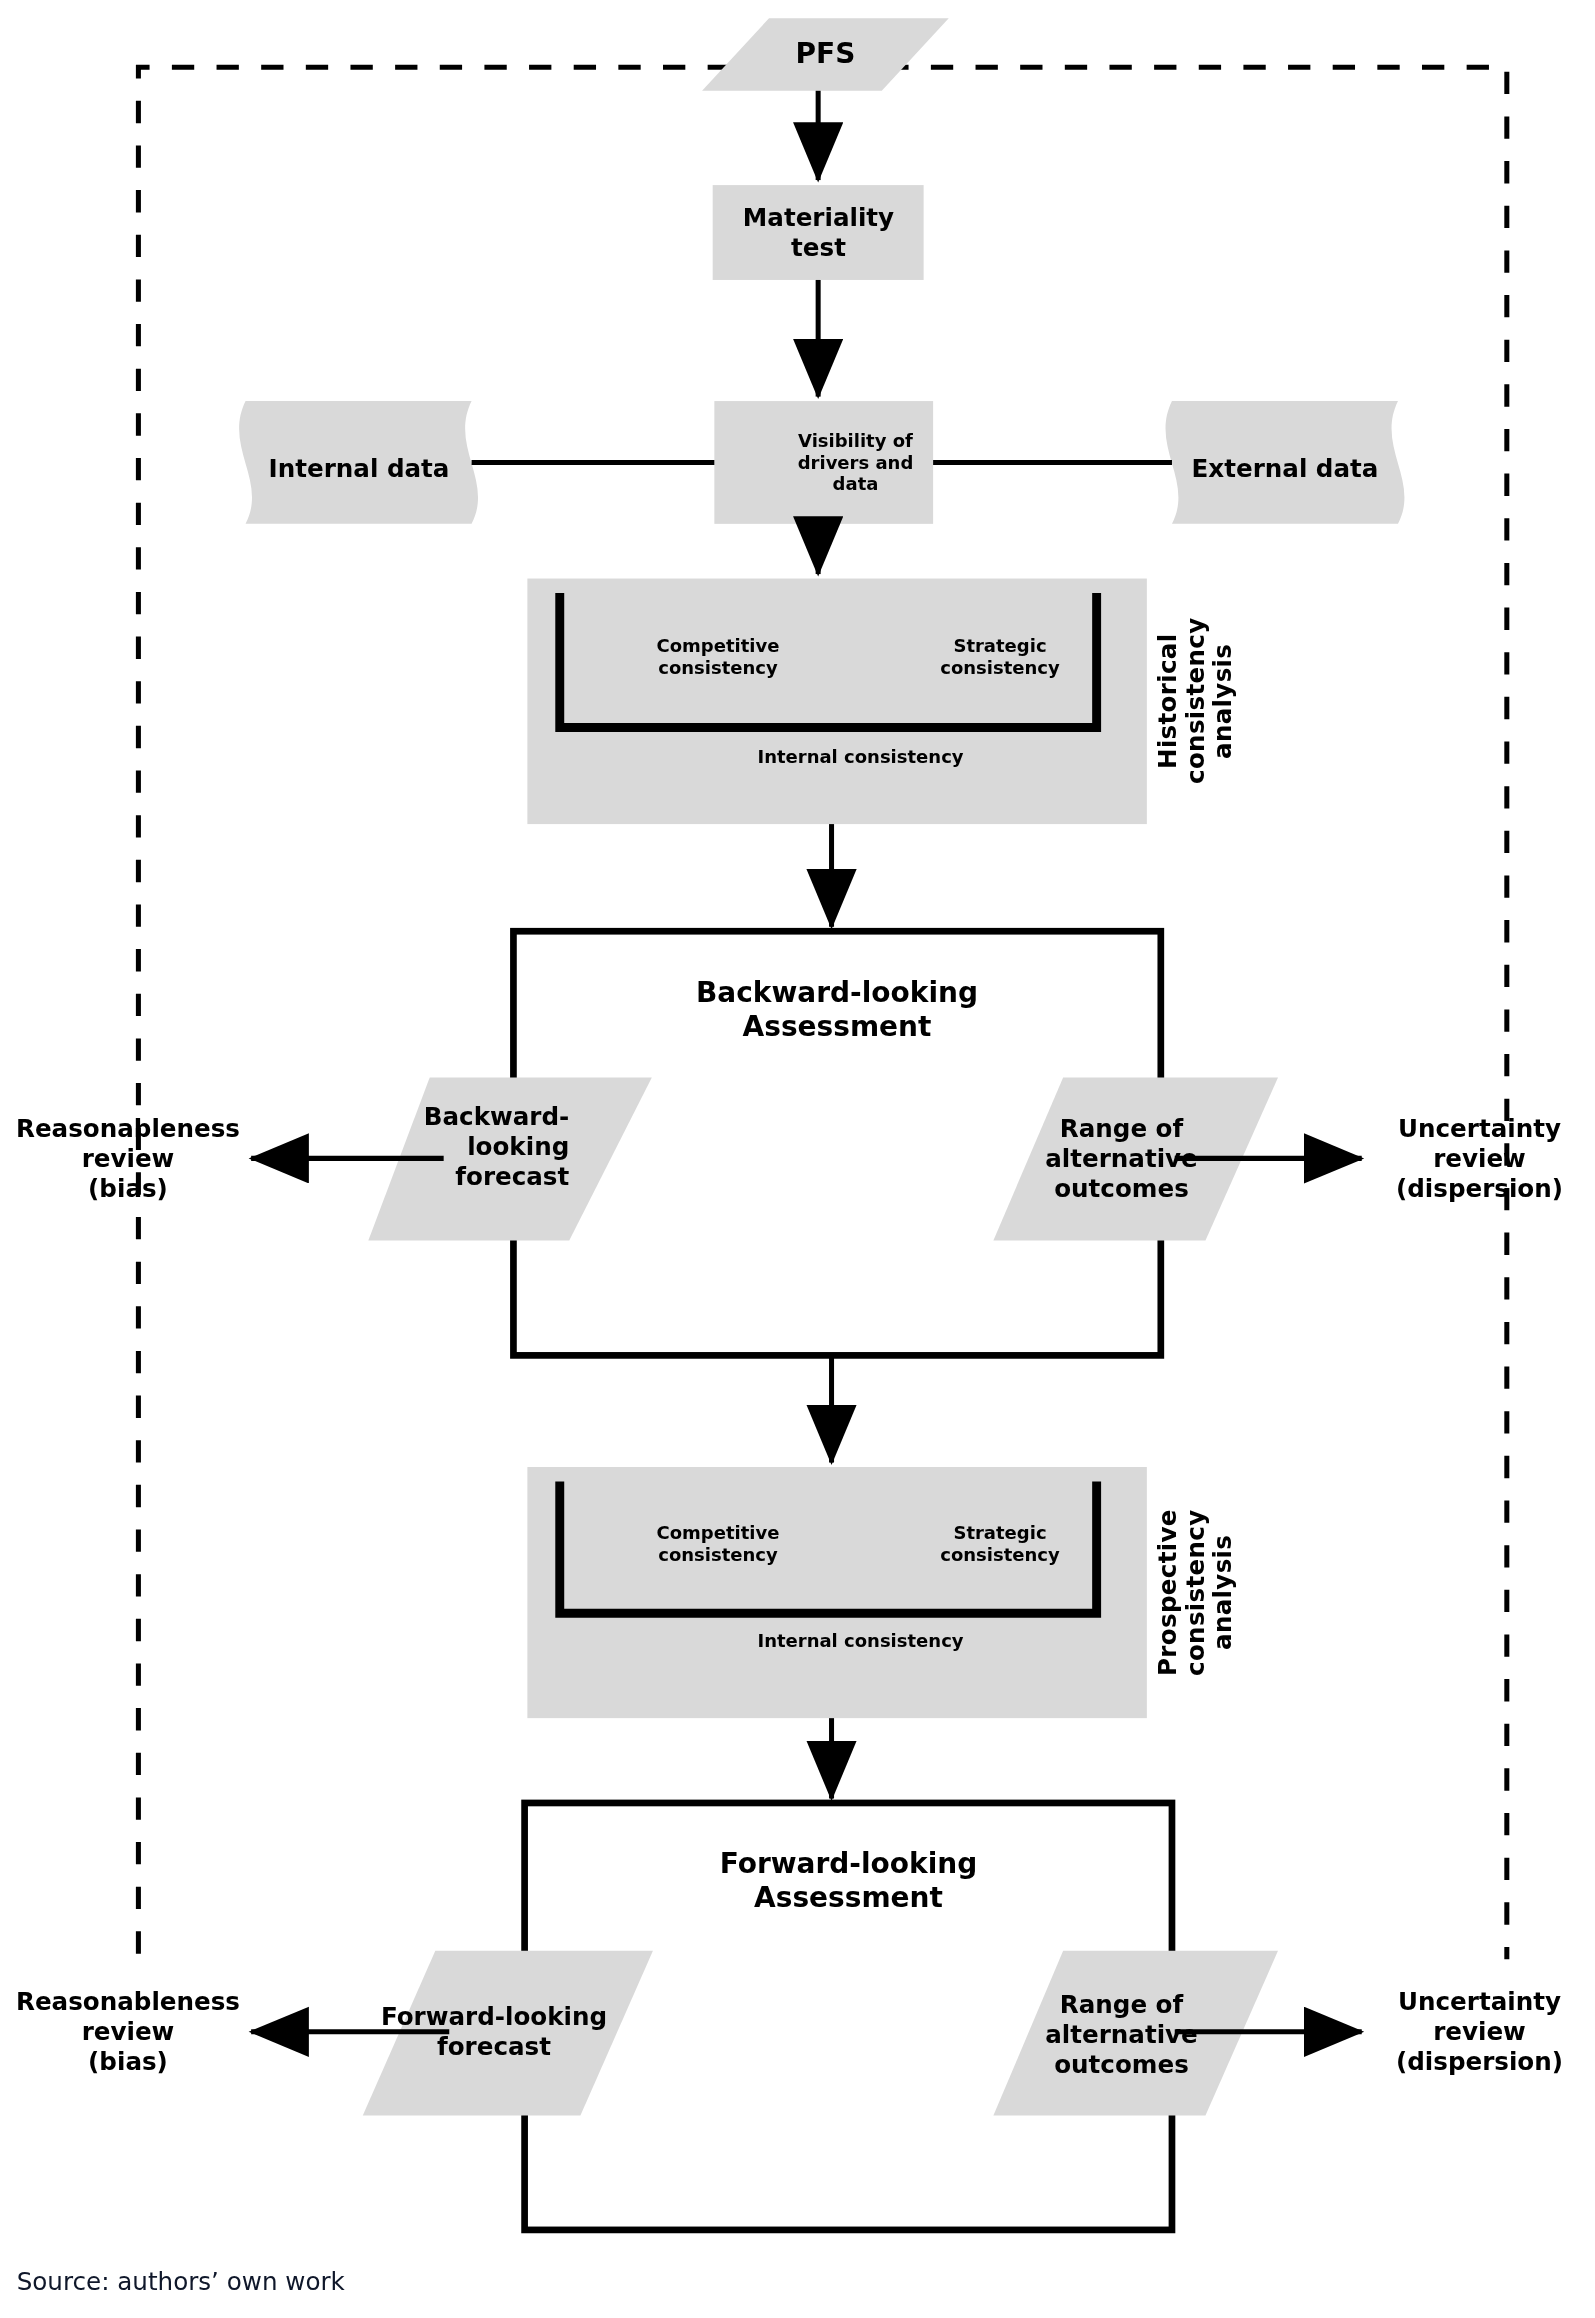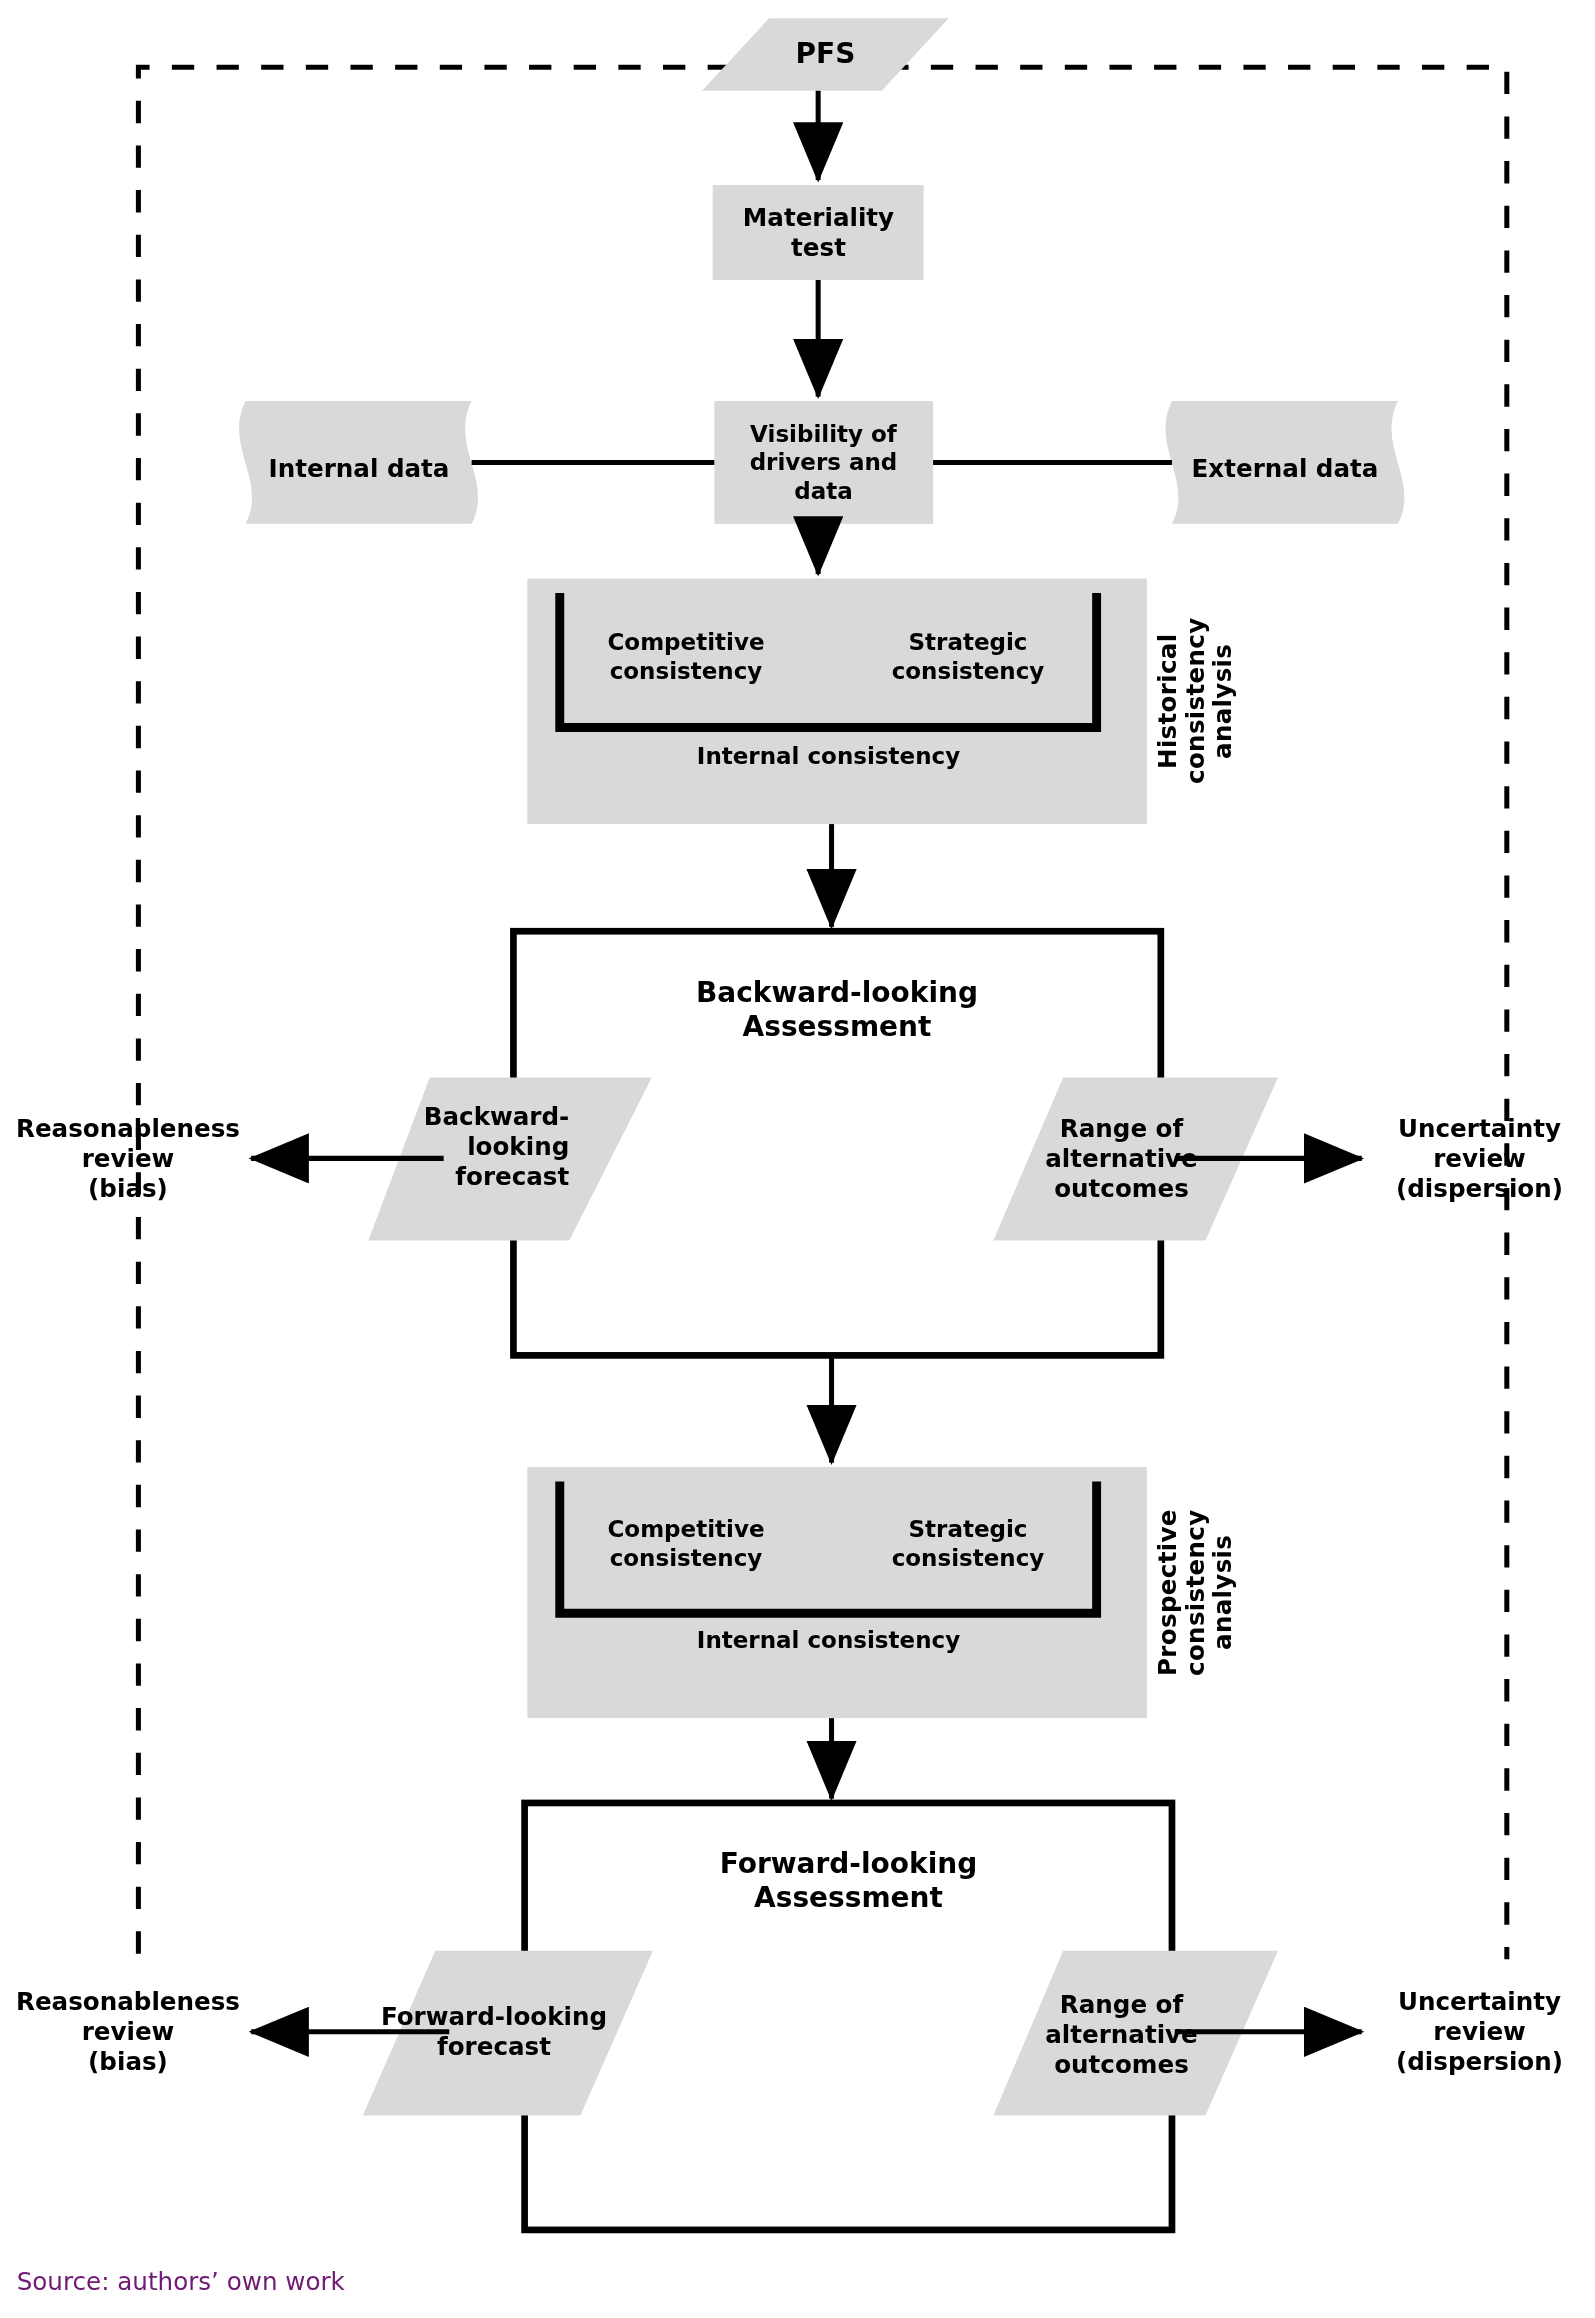--- a/index.html
+++ b/index.html
@@ -29,35 +29,35 @@
     color: #000000;
     font-weight: bold;
     text-align: center;
     line-height: 1.22;
     white-space: pre-line;
     display: flex;
     align-items: center;
     justify-content: center;
   }
   .f44 { font-size: 24.6px; }
-  .f46 { font-size: 23px; }
+  .f46 { font-size: 18px; padding-left: 32px; }
   .f50 { font-size: 28px; }
   .f54 { font-size: 28px; }
   .vert {
     writing-mode: vertical-rl;
     text-orientation: mixed;
     transform: rotate(180deg);
     letter-spacing: 0.3px;
     line-height: 1.12;
   }
   .src {
     position: absolute;
     font-size: 24.6px;
     font-weight: normal;
-    color: #701a75;
+    color: #0f172a;
     white-space: nowrap;
   }
 </style>
 </head>
 <body>
 
 <div id="stage">
 
   <svg class="layer" viewBox="0 0 2858 4154">
     <defs>

